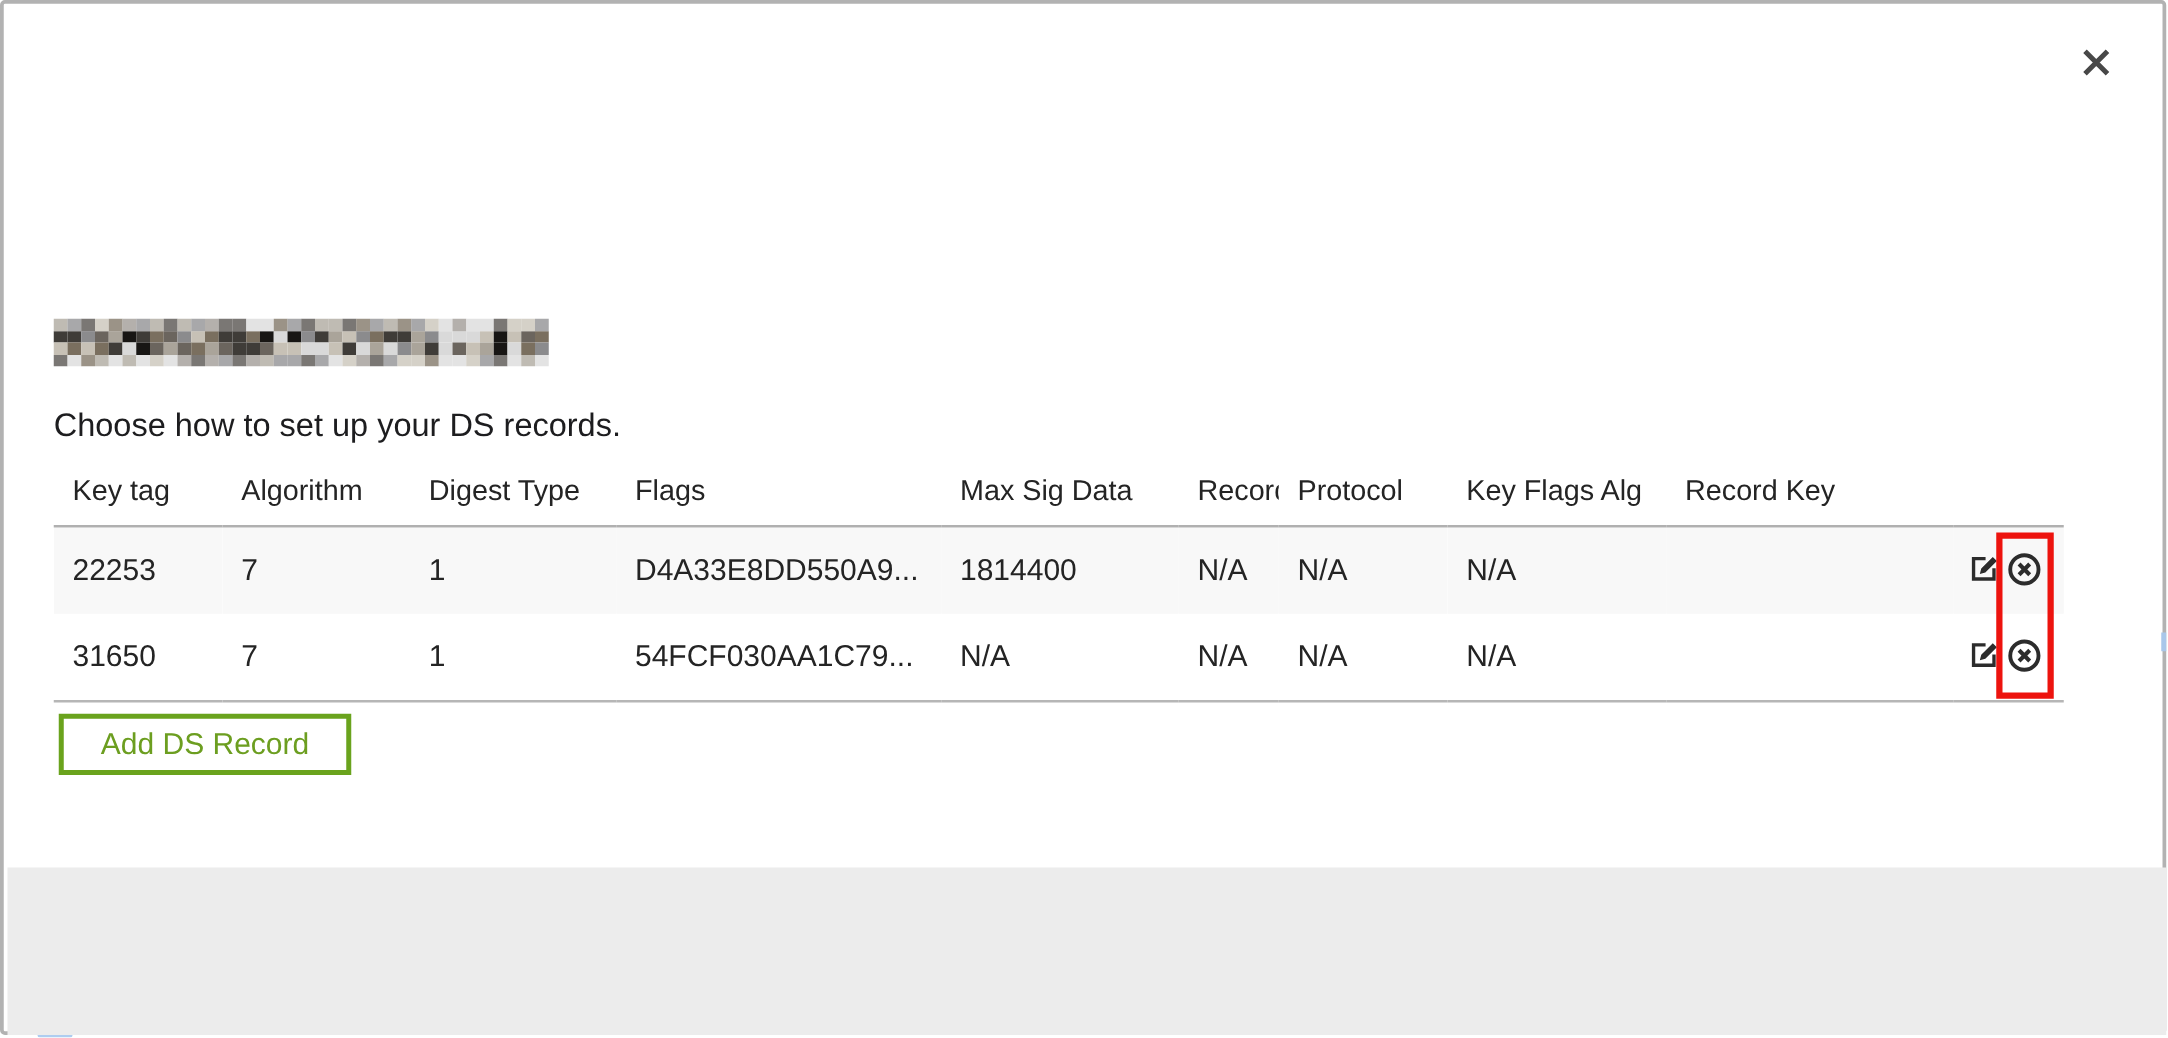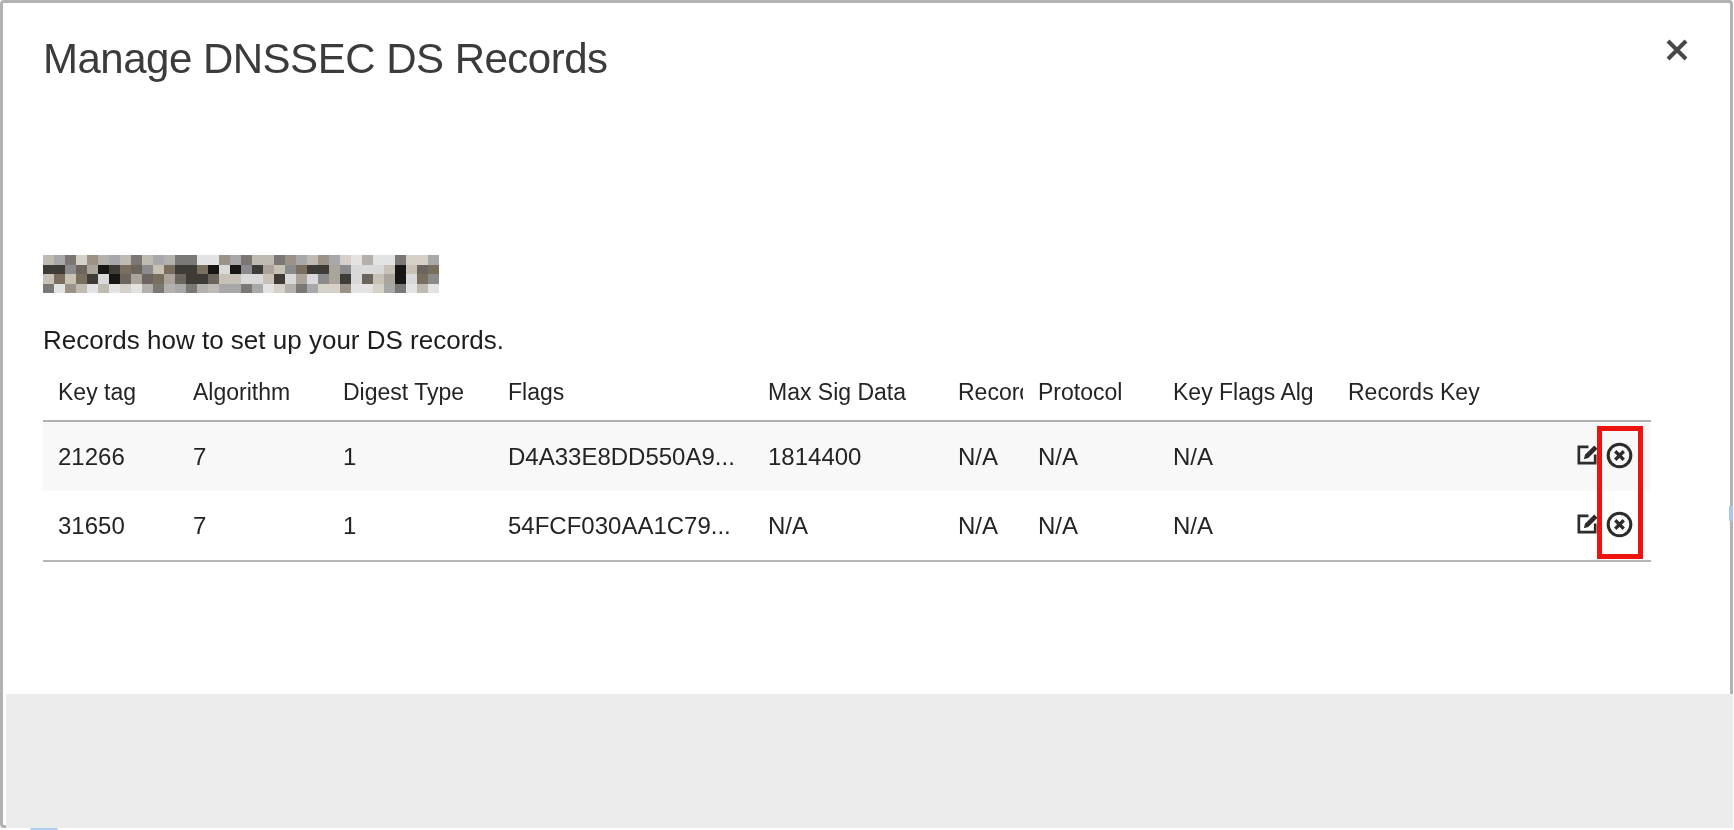--- a/index.html
+++ b/index.html
@@ -100,21 +100,20 @@
     background: #a9c7ea; z-index: 7;
   }
 </style>
 </head>
 <body>
 
 <div class="artifact-bottom-left"></div>
 
 <div class="modal">
 
-  <h1 class="page-title">Manage DNSSEC DS Records</h1>
 
   <button class="close-btn">
     <span>
       <svg width="26" height="26" viewBox="0 0 26 26">
         <path d="M4 4 L22 22 M22 4 L4 22" stroke="#484848" stroke-width="4" fill="none"></path>
       </svg>
     </span>
   </button>
 
   <div class="domain-mosaic">
@@ -257,21 +256,21 @@
       <i style="background: rgb(217, 217, 217); opacity: 0.75;"></i>
       <i style="background: rgb(217, 217, 217); opacity: 0.75;"></i>
       <i style="background: rgb(199, 193, 182); opacity: 0.75;"></i>
       <i style="background: rgb(139, 139, 141); opacity: 0.75;"></i>
       <i style="background: rgb(78, 74, 69); opacity: 0.75;"></i>
       <i style="background: rgb(217, 217, 217); opacity: 0.75;"></i>
       <i style="background: rgb(170, 164, 154); opacity: 0.75;"></i>
       <i style="background: rgb(217, 217, 217); opacity: 0.75;"></i>
     </div>
 
-  <p class="instruction">Records how to set up your DS records.</p>
+  <p class="instruction">Choose how to set up your DS records.</p>
 
   <table class="ds-table">
     <colgroup>
       <col style="width:135px">
         <col style="width:150px">
         <col style="width:165px">
       <col style="width:260px">
         <col style="width:190px">
         <col style="width:80px">
       <col style="width:135px">
@@ -282,27 +281,27 @@
     <thead>
       <tr>
         <th>Key tag</th>
         <th>Algorithm</th>
         <th>Digest Type</th>
         <th>Flags</th>
         <th>Max Sig Data</th>
         <th>Record</th>
         <th>Protocol</th>
         <th>Key Flags Alg</th>
-        <th>Records Key</th>
+        <th>Record Key</th>
         <th></th>
       </tr>
     </thead>
     <tbody>
         <tr>
-          <td>21266</td>
+          <td>22253</td>
           <td>7</td>
           <td>1</td>
           <td>D4A33E8DD550A9...</td>
           <td>1814400</td>
           <td>N/A</td>
           <td>N/A</td>
           <td>N/A</td>
           <td></td>
           <td class="actions">
             <span class="actions-wrap">
@@ -346,20 +345,21 @@
                   </svg></span>
               </button>
             </span>
           </td>
         </tr>
       </tbody>
   </table>
 
   <div class="red-annotation"></div>
 
+  <button class="add-btn">Add DS Record</button>
 
   <div class="footer">
     
     
   </div>
 
 </div>
 
 <div class="artifact-right-edge"></div>
 

